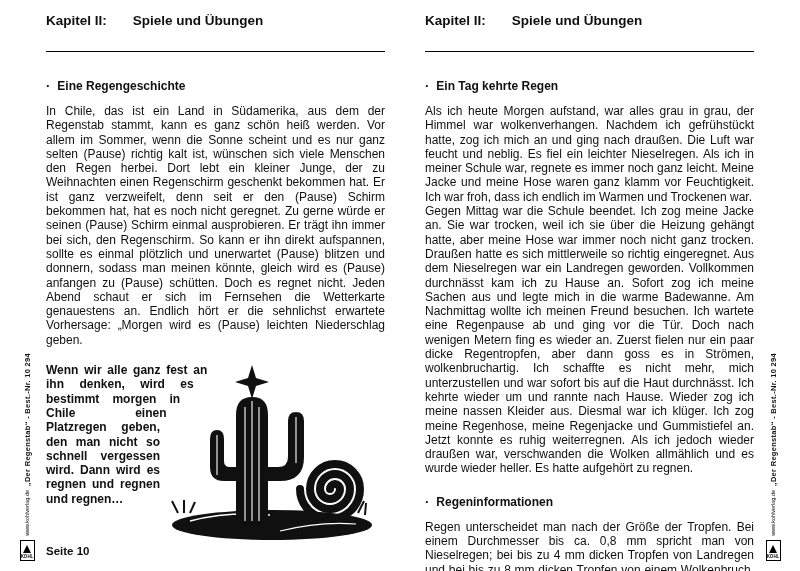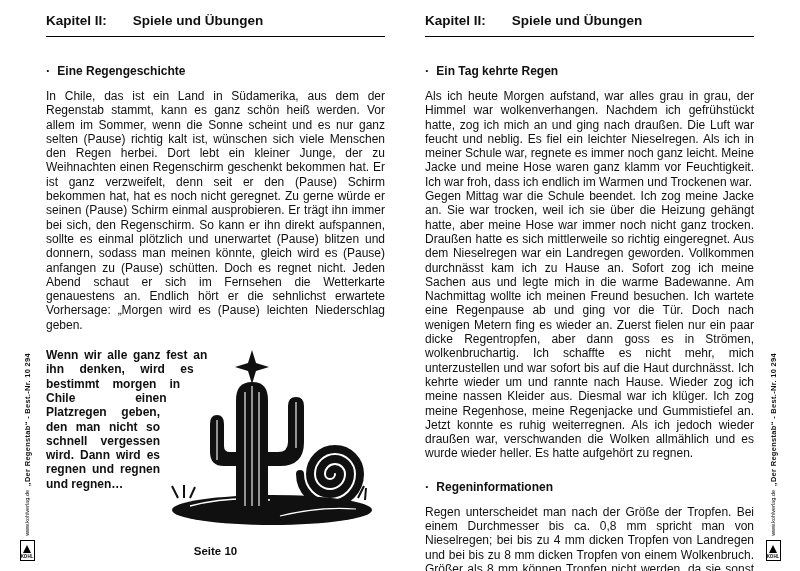--- a/index.html
+++ b/index.html
@@ -10,21 +10,21 @@
     color: #101010;
     display: flex;
     overflow: hidden;
   }
   .page { position: relative; width: 400px; height: 571px; background: #fff; }
   .content { position: absolute; top: 0; bottom: 0; }
   .page-left .content { left: 46px; right: 15px; }
   .page-right .content { left: 25px; right: 46px; }
 
   .page-header {
-    padding-top: 13px; padding-bottom: 8px;
+    padding-top: 13px; padding-bottom: 23px;
     border-bottom: 1.4px solid #000;
     font-size: 13.5px; font-weight: bold;
     display: flex; align-items: baseline;
   }
   .page-header .chapter { margin-right: 26px; }
 
   .section-heading {
     margin-top: 26px;
     font-size: 12px; font-weight: bold;
     display: flex; align-items: baseline;
@@ -43,21 +43,21 @@
     float: right;
     width: 225px; height: 180px;
     shape-outside: polygon(32% 0%, 100% 0%, 100% 100%, 0% 100%, 0% 42%);
     shape-margin: 8px;
   }
 
   .gap-heading { margin-top: 18px; }
 
   .page-footer {
     position: absolute; bottom: 14px; left: 0; right: 0;
-    text-align: center;
+    text-align: left;
     font-size: 11.5px; font-weight: bold;
   }
   .page-left .page-footer { left: 46px; right: 15px; }
   .page-right .page-footer { left: 25px; right: 46px; }
 
   .spine {
     position: absolute; bottom: 10px;
     width: 26px;
     display: flex; flex-direction: column; align-items: center;
     gap: 4px;

